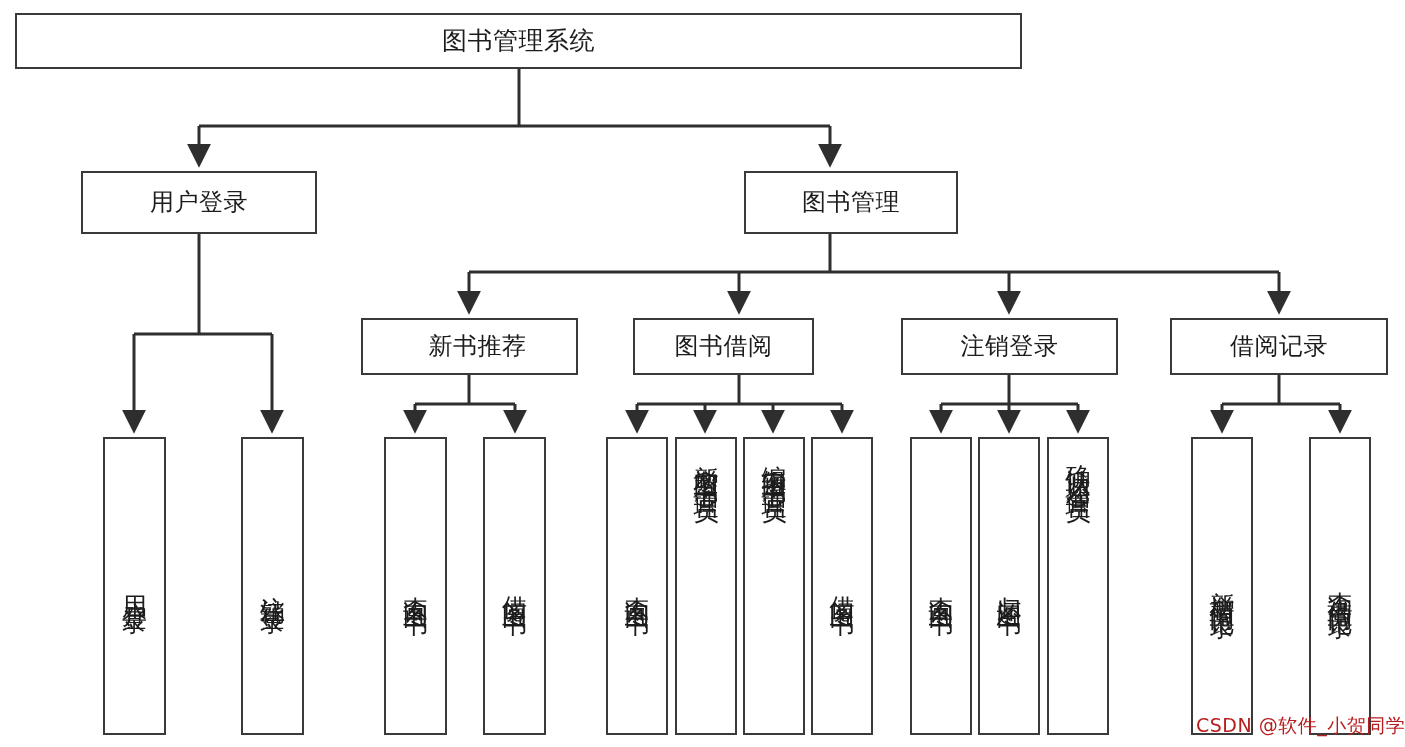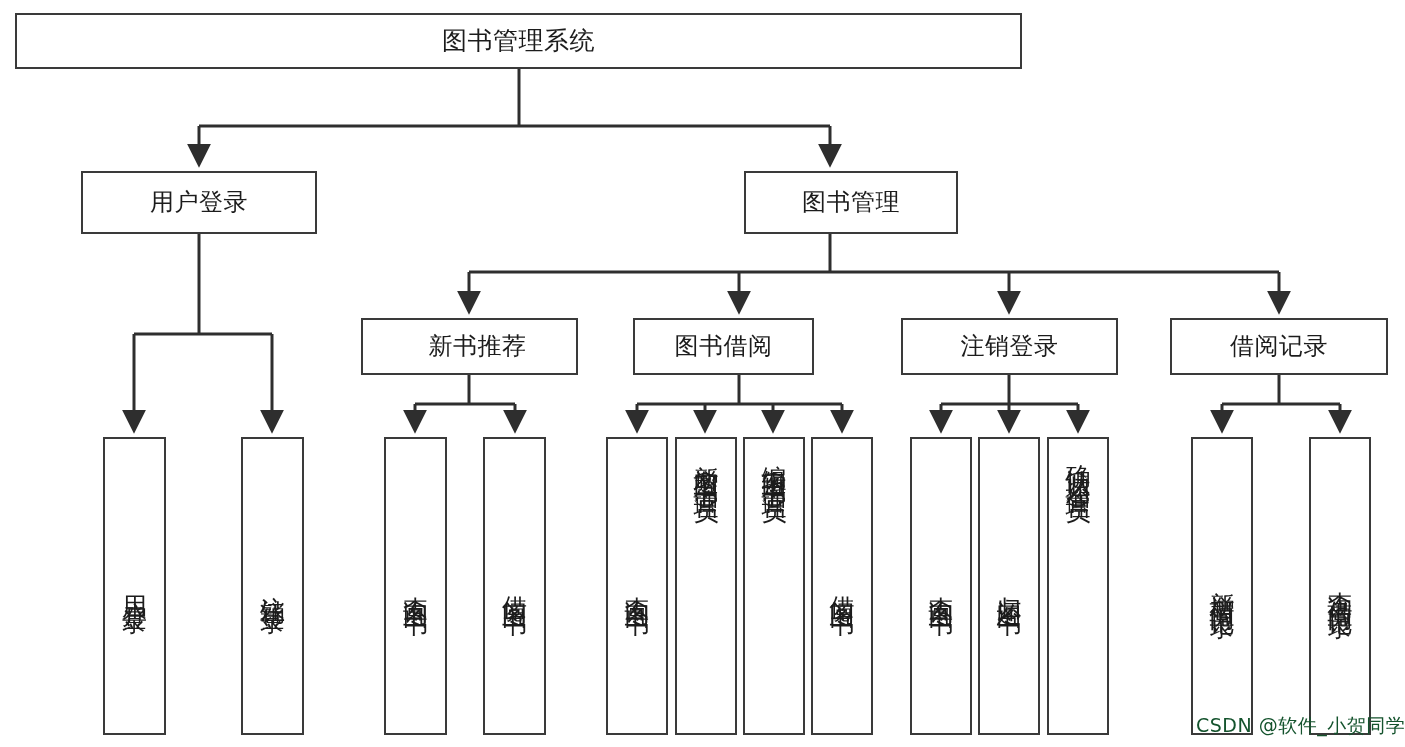--- a/index.html
+++ b/index.html
@@ -66,21 +66,21 @@
     white-space: nowrap;
   }
   
   .node.vert.centered {
     align-items: center;
     padding-top: 0;
   }
   .watermark {
     position: absolute;
     font-size: 19px;
-    color: #14532d;
+    color: #b91c1c;
     white-space: nowrap;
     letter-spacing: 0.5px;
   }
 </style>
 </head>
 <body>
 
 <div id="diagram-root">
 
   <svg id="edge-layer" viewBox="0 0 1405 747" width="1405" height="747">

